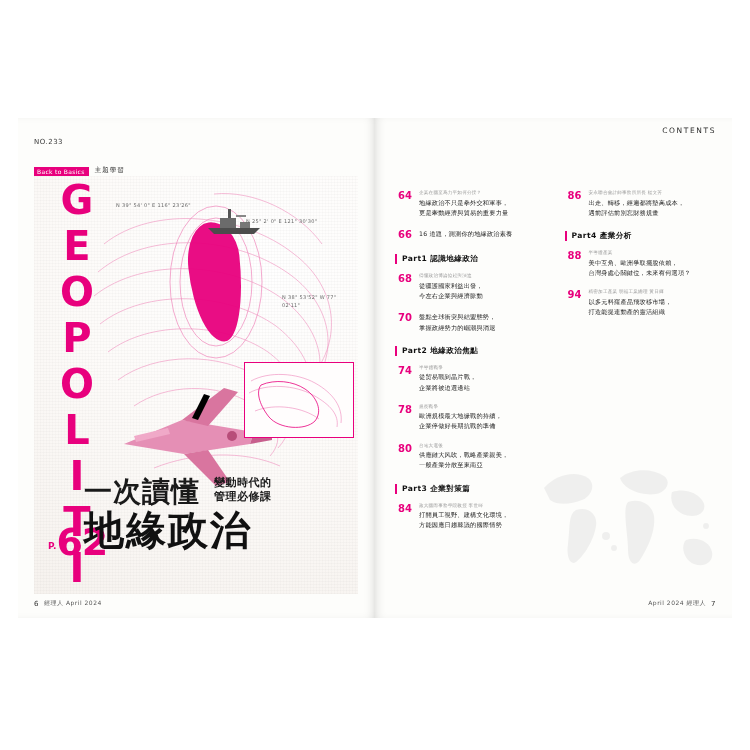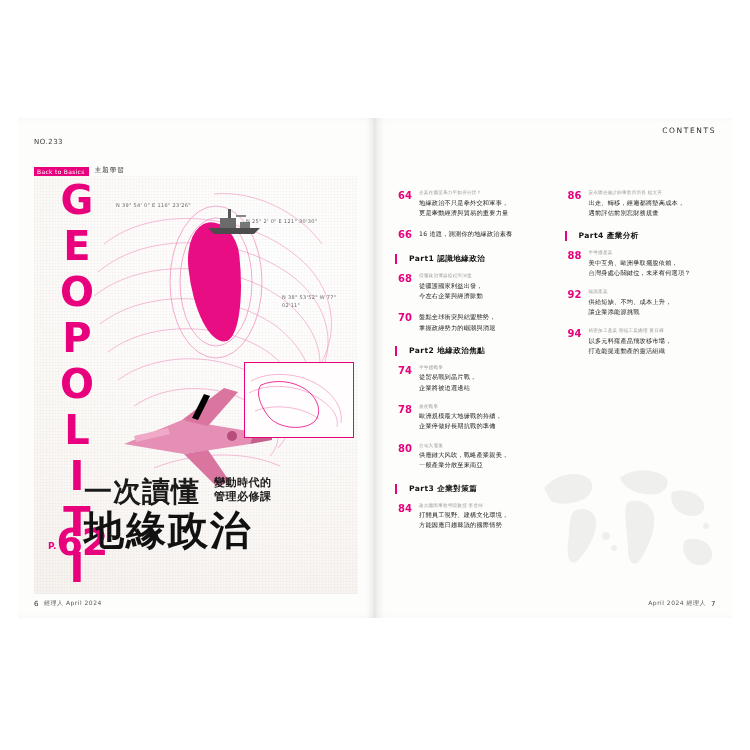--- a/index.html
+++ b/index.html
@@ -157,21 +157,21 @@
   }
   .toc-body{flex:1;}
   .toc-kicker{
     font-size:4.6px;color:#9b9b9b;letter-spacing:.2px;line-height:1.5;
     margin-bottom:1px;
   }
   .toc-text{
     font-size:6.2px;color:#222;line-height:1.62;letter-spacing:.2px;
   }
   .part-head{
-    display:flex;align-items:center;gap:12px;
+    display:flex;align-items:center;gap:5px;
     margin:13px 0 9px 0;
   }
   .part-bar{width:2px;height:10px;background:#e8007d;}
   .part-label{font-size:7.6px;font-weight:bold;color:#111;letter-spacing:.4px;}
 </style>
 </head>
 <body>
 
 <div class="spread">
 
@@ -410,28 +410,20 @@
 
         <div class="toc-entry">
           <div class="toc-num">88</div>
           <div class="toc-body">
             <div class="toc-kicker">半導體產業</div>
             <div class="toc-text">美中互角、歐洲爭取擺脫依賴，</div>
             <div class="toc-text">台灣身處心關鍵位，未來有何選項？</div>
           </div>
         </div>
 
-        <div class="toc-entry">
-          <div class="toc-num">92</div>
-          <div class="toc-body">
-            <div class="toc-kicker">能源產業</div>
-            <div class="toc-text">供給短缺、不均、成本上升，</div>
-            <div class="toc-text">讓企業添能源挑戰</div>
-          </div>
-        </div>
 
         <div class="toc-entry">
           <div class="toc-num">94</div>
           <div class="toc-body">
             <div class="toc-kicker">精密加工產業   明福工業總理   黃日輝</div>
             <div class="toc-text">以多元料羅產品飛攻移市場，</div>
             <div class="toc-text">打造能提連動產的靈活組織</div>
           </div>
         </div>
 

